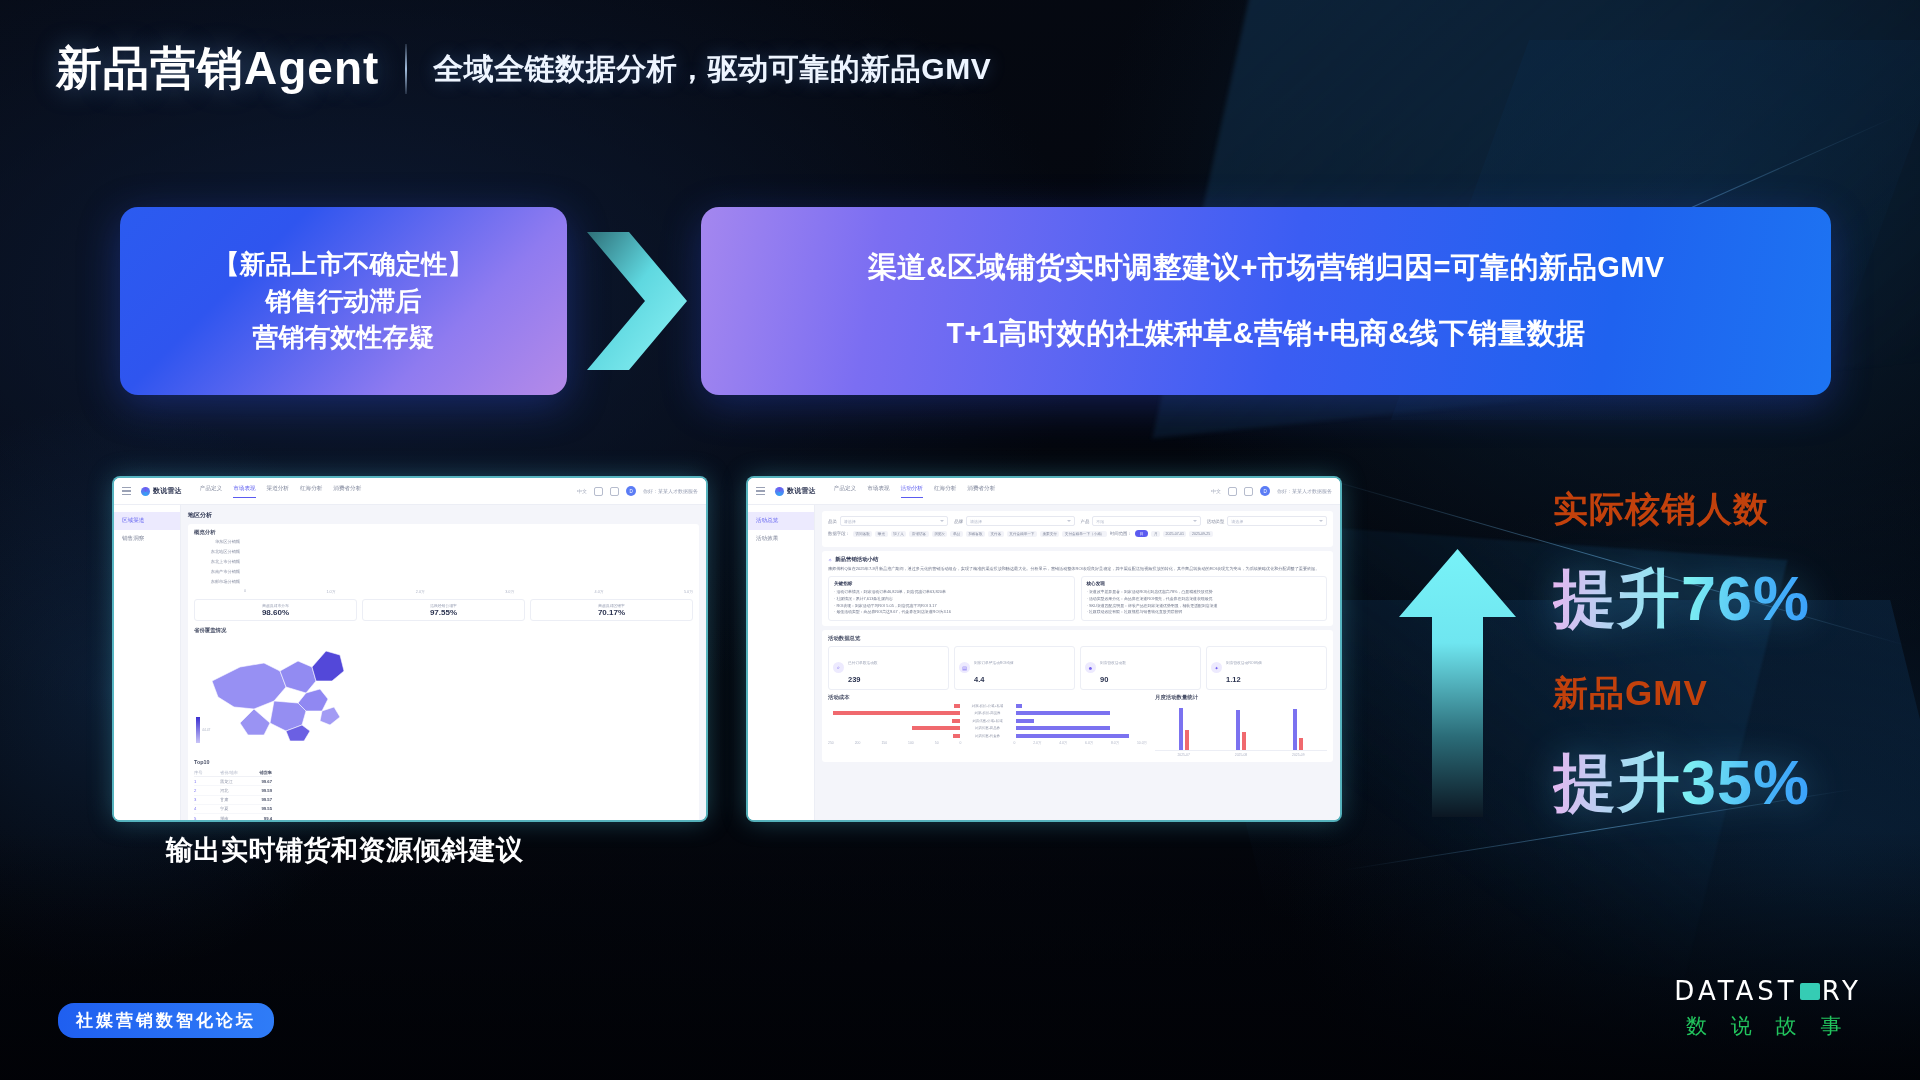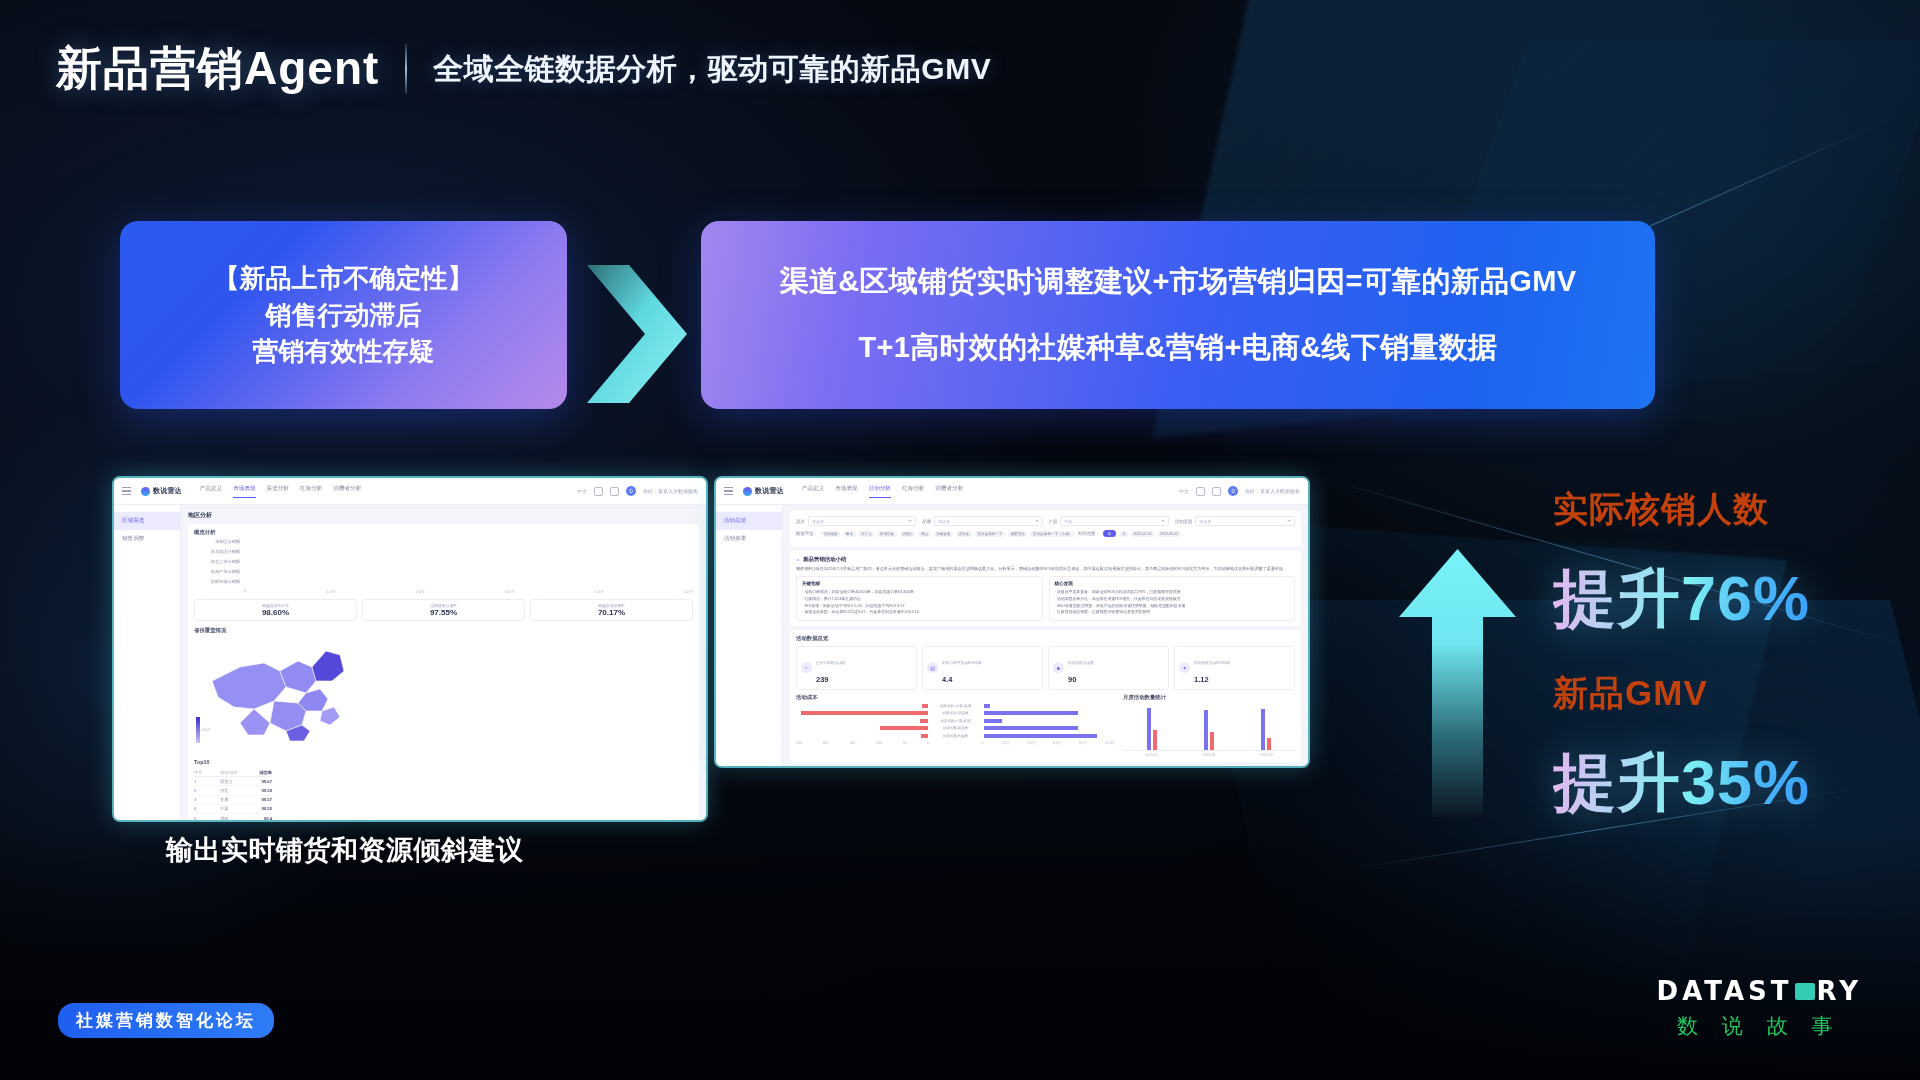--- a/index.html
+++ b/index.html
@@ -44,38 +44,38 @@
 
   
   .header{position:absolute;left:56px;top:38px;display:flex;align-items:center;gap:26px;}
   .header-title{font-size:46px;font-weight:bold;letter-spacing:1px;
     color:#fff;text-shadow:0 0 26px rgba(120,180,255,.35);}
   .header-div{width:2px;height:50px;background:linear-gradient(180deg,rgba(190,220,255,.15),rgba(190,220,255,.85),rgba(190,220,255,.15));}
   .header-sub{font-size:30px;font-weight:bold;color:#eef5ff;letter-spacing:.5px;
     text-shadow:0 0 18px rgba(110,170,255,.3);}
 
   
-  .banner-row{position:absolute;left:120px;top:221px;display:flex;align-items:flex-end;}
+  .banner-row{position:absolute;left:120px;top:207px;display:flex;align-items:center;}
   .pill{border-radius:18px;display:flex;flex-direction:column;align-items:center;justify-content:center;}
   .pill-left{width:447px;height:188px;
     background:linear-gradient(135deg,#2b5bf0 0%,#2f55ef 30%,#8f7bf0 72%,#b48ae8 100%);
     box-shadow:0 10px 40px rgba(50,80,230,.35);}
   .pill-left .ln{font-size:26px;font-weight:bold;line-height:1.42;color:#fff;}
   .arrow-chev{width:110px;height:150px;margin:0 8px 0 16px;position:relative;flex:none;}
-  .pill-right{width:954px;height:188px;
+  .pill-right{width:1130px;height:188px;
     background:linear-gradient(100deg,#a487ef 0%,#7b6ef2 16%,#3b5df3 52%,#1f62ef 80%,#1d74f2 100%);
     box-shadow:0 10px 40px rgba(50,80,230,.32);padding:0 26px;box-sizing:border-box;}
   .pill-right .ln1{font-size:29px;font-weight:bold;color:#fff;margin-bottom:26px;letter-spacing:.3px;}
   .pill-right .ln2{font-size:29px;font-weight:bold;color:#fff;letter-spacing:.3px;}
 
   
   .shot{position:absolute;border-radius:6px;overflow:hidden;
     background:#f5f6fb;box-shadow:0 0 0 2px rgba(110,225,235,.75),0 0 26px rgba(80,200,230,.35);}
   .shot-left{left:114px;top:478px;width:592px;height:342px;}
-  .shot-right{left:716px;top:478px;width:592px;height:288px;}
+  .shot-right{left:748px;top:478px;width:592px;height:342px;}
 
   .db{width:100%;height:100%;background:#f4f5fa;display:flex;flex-direction:column;
       font-family:"Liberation Sans","DejaVu Sans",sans-serif;}
   .db-top{height:26px;background:#fff;display:flex;align-items:center;padding:0 8px;
     border-bottom:1px solid #eceef5;gap:10px;flex:none;}
   .burger{width:9px;height:8px;display:flex;flex-direction:column;justify-content:space-between;}
   .burger i{display:block;height:1.3px;background:#9aa1b5;}
   .db-logo{display:flex;align-items:center;gap:3px;}
   .db-logo-mark{width:9px;height:9px;border-radius:50%;
     background:conic-gradient(#6f5bf0,#36a2f5,#6f5bf0);}
@@ -183,21 +183,21 @@
   .footer{position:absolute;left:58px;bottom:42px;display:flex;align-items:center;gap:14px;}
   .s2s{font-size:33px;letter-spacing:5px;color:#cfe8ff;font-weight:normal;
     font-family:"DejaVu Sans Mono","Liberation Mono",monospace;
     text-shadow:0 0 18px rgba(90,170,255,.55);}
   .s2s-cn{font-size:30px;font-weight:bold;color:#eaf4ff;letter-spacing:1px;
     text-shadow:0 0 14px rgba(90,170,255,.4);}
   .s2s-badge{background:linear-gradient(90deg,#1f5ff0,#2f7cf7);border-radius:16px;
     padding:6px 18px;font-size:17px;color:#fff;letter-spacing:3px;font-weight:bold;}
   .brand{position:absolute;right:58px;bottom:40px;text-align:center;}
   .brand-top{display:flex;align-items:center;justify-content:center;
-    font-size:26px;font-weight:bold;letter-spacing:4px;color:#fff;
+    font-size:26px;font-weight:normal;letter-spacing:4px;color:#fff;
     font-family:"DejaVu Sans","Liberation Sans",sans-serif;}
   .brand-o{display:inline-block;width:20px;height:17px;background:#35ccb4;margin:0 2px;border-radius:2px;}
   .brand-cn{font-size:21px;letter-spacing:9px;color:#22c55e;margin-top:6px;}
 </style>
 </head>
 <body>
 
 <div class="stage">
 
   <div class="bg-base"></div>

